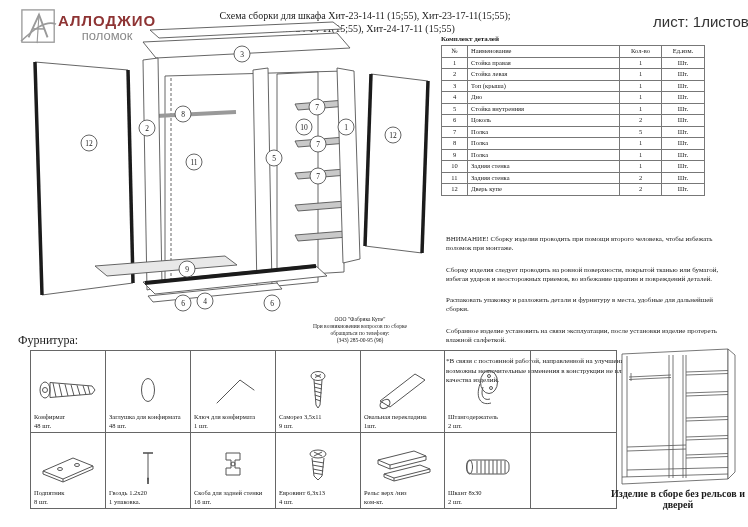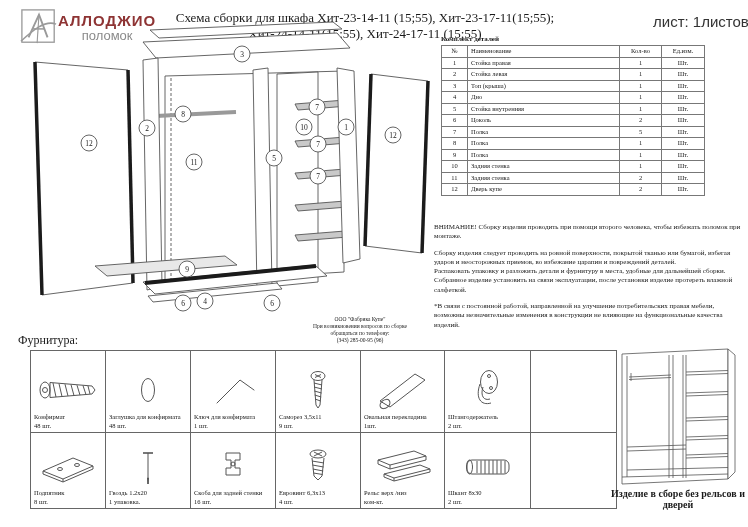--- a/index.html
+++ b/index.html
@@ -3,32 +3,32 @@
 <meta charset="utf-8">
 <style>
   html,body{margin:0;padding:0;background:#fff;}
   .page{position:relative;width:748px;height:527px;background:#fff;overflow:hidden;
         font-family:"Liberation Serif",serif;color:#1a1a1a;}
   
   .logo{position:absolute;left:20px;top:8px;display:flex;align-items:center;}
   .logo-mark{width:38px;height:38px;}
   .brand{font-family:"Liberation Sans",sans-serif;font-weight:bold;font-size:15px;letter-spacing:1px;}
   .brand-sub{font-family:"Liberation Sans",sans-serif;font-size:13px;color:#8a8a8a;text-align:center;margin-top:-1px;}
-  .title{position:absolute;left:150px;top:10px;width:430px;text-align:center;font-size:13px;line-height:1.25;}
+  .title{position:absolute;left:150px;top:10px;width:430px;text-align:center;font-size:10px;line-height:1.25;}
   .sheet-info{position:absolute;left:653px;top:13px;width:122px;display:flex;gap:0;
               font-family:"Liberation Sans",sans-serif;font-size:15px;color:#333;}
   
   .parts-caption{position:absolute;left:441px;top:35px;font-size:7px;font-weight:bold;}
   table.parts{position:absolute;left:441px;top:45px;border-collapse:collapse;table-layout:fixed;
               font-size:6.5px;line-height:1;}
   table.parts th,table.parts td{border:1px solid #777;padding:0 3px;height:10.5px;text-align:center;font-weight:normal;}
   table.parts td.nm,table.parts th.nm{text-align:left;}
   
   .notes{position:absolute;left:434px;top:223px;width:312px;font-size:7px;line-height:1.33;}
-  .notes p{margin:0;}
+  .notes p{margin:12px;}
   .notes p.gap{margin-top:7px;}
   
   svg.diagram{position:absolute;left:15px;top:20px;}
   .factory{position:absolute;left:272px;top:316px;width:176px;text-align:center;font-size:5.5px;line-height:1.3;color:#222;}
   
   .hw-title{position:absolute;left:18px;top:333px;font-size:12px;}
   table.hw{position:absolute;left:30px;top:350px;border-collapse:collapse;table-layout:fixed;}
   table.hw td{border:1px solid #666;vertical-align:bottom;padding:2px 3px;}
   .hw-cell{display:flex;flex-direction:column;height:100%;}
   .hw-ic{display:flex;align-items:center;justify-content:center;}

